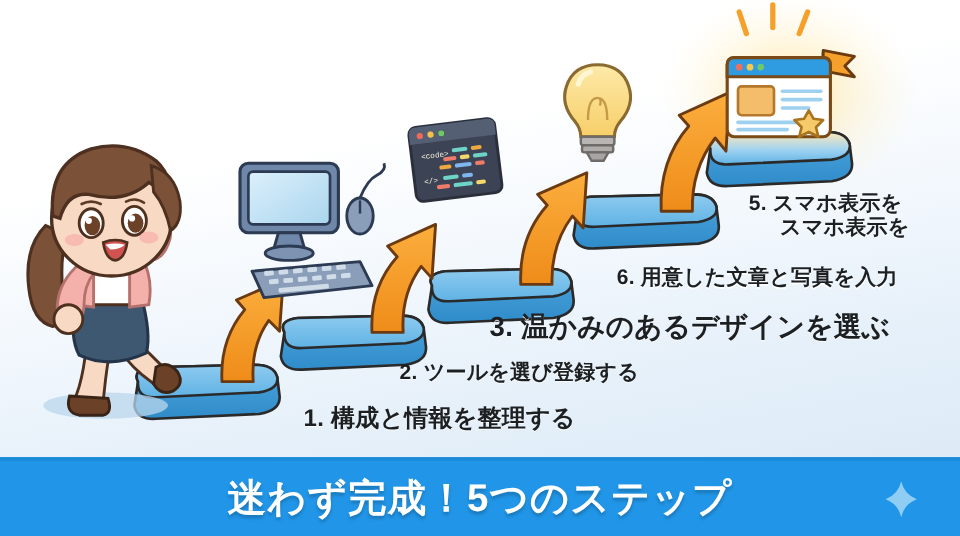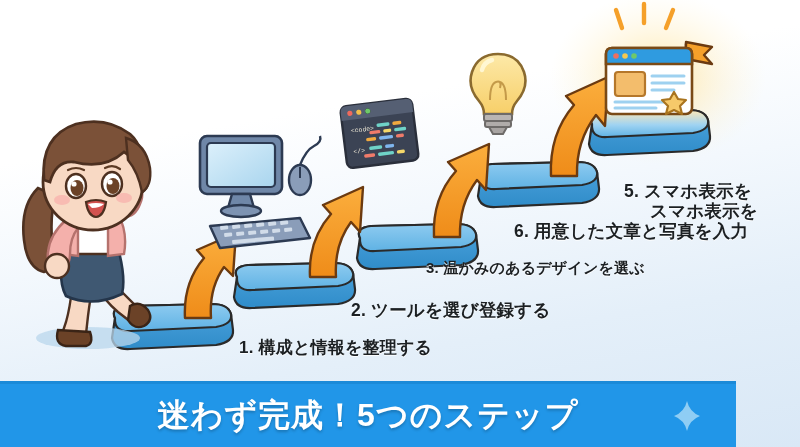--- a/index.html
+++ b/index.html
@@ -31,33 +31,33 @@
   
   .step-label {
     position: absolute;
     font-weight: bold;
     color: #1c2023;
     white-space: pre;
     letter-spacing: 0.2px;
     text-shadow: 0 1px 0 rgba(255,255,255,0.85);
     line-height: 1.16;
   }
-  #label-1 { left: 239px; top: 338px; font-size: 17px; }
-  #label-2 { left: 351px; top: 300px; font-size: 17.5px; }
-  #label-3 { left: 426px; top: 259px; font-size: 15px; }
+  #label-1 { left: 253px; top: 338px; font-size: 20px; }
+  #label-2 { left: 333px; top: 300px; font-size: 17.5px; }
+  #label-3 { left: 408px; top: 259px; font-size: 23px; }
   #label-4 { left: 514px; top: 221px; font-size: 17.5px; }
-  #label-5 { left: 624px; top: 159px; font-size: 17.5px; margin-top: 22px; }
+  #label-5 { left: 624px; top: 159px; font-size: 17.5px; }
   #label-5 .l2 { display: block; text-indent: 26px; }
 
   
   #banner {
     position: absolute;
     left: 0;
     top: 381px;
-    width: 736px;
+    width: 800px;
     height: 66px;
     background: #2196e8;
     border-top: 3px solid #1b8ad8;
     box-sizing: border-box;
     display: flex;
     align-items: center;
     justify-content: center;
   }
   #banner-title {
     color: #ffffff;

